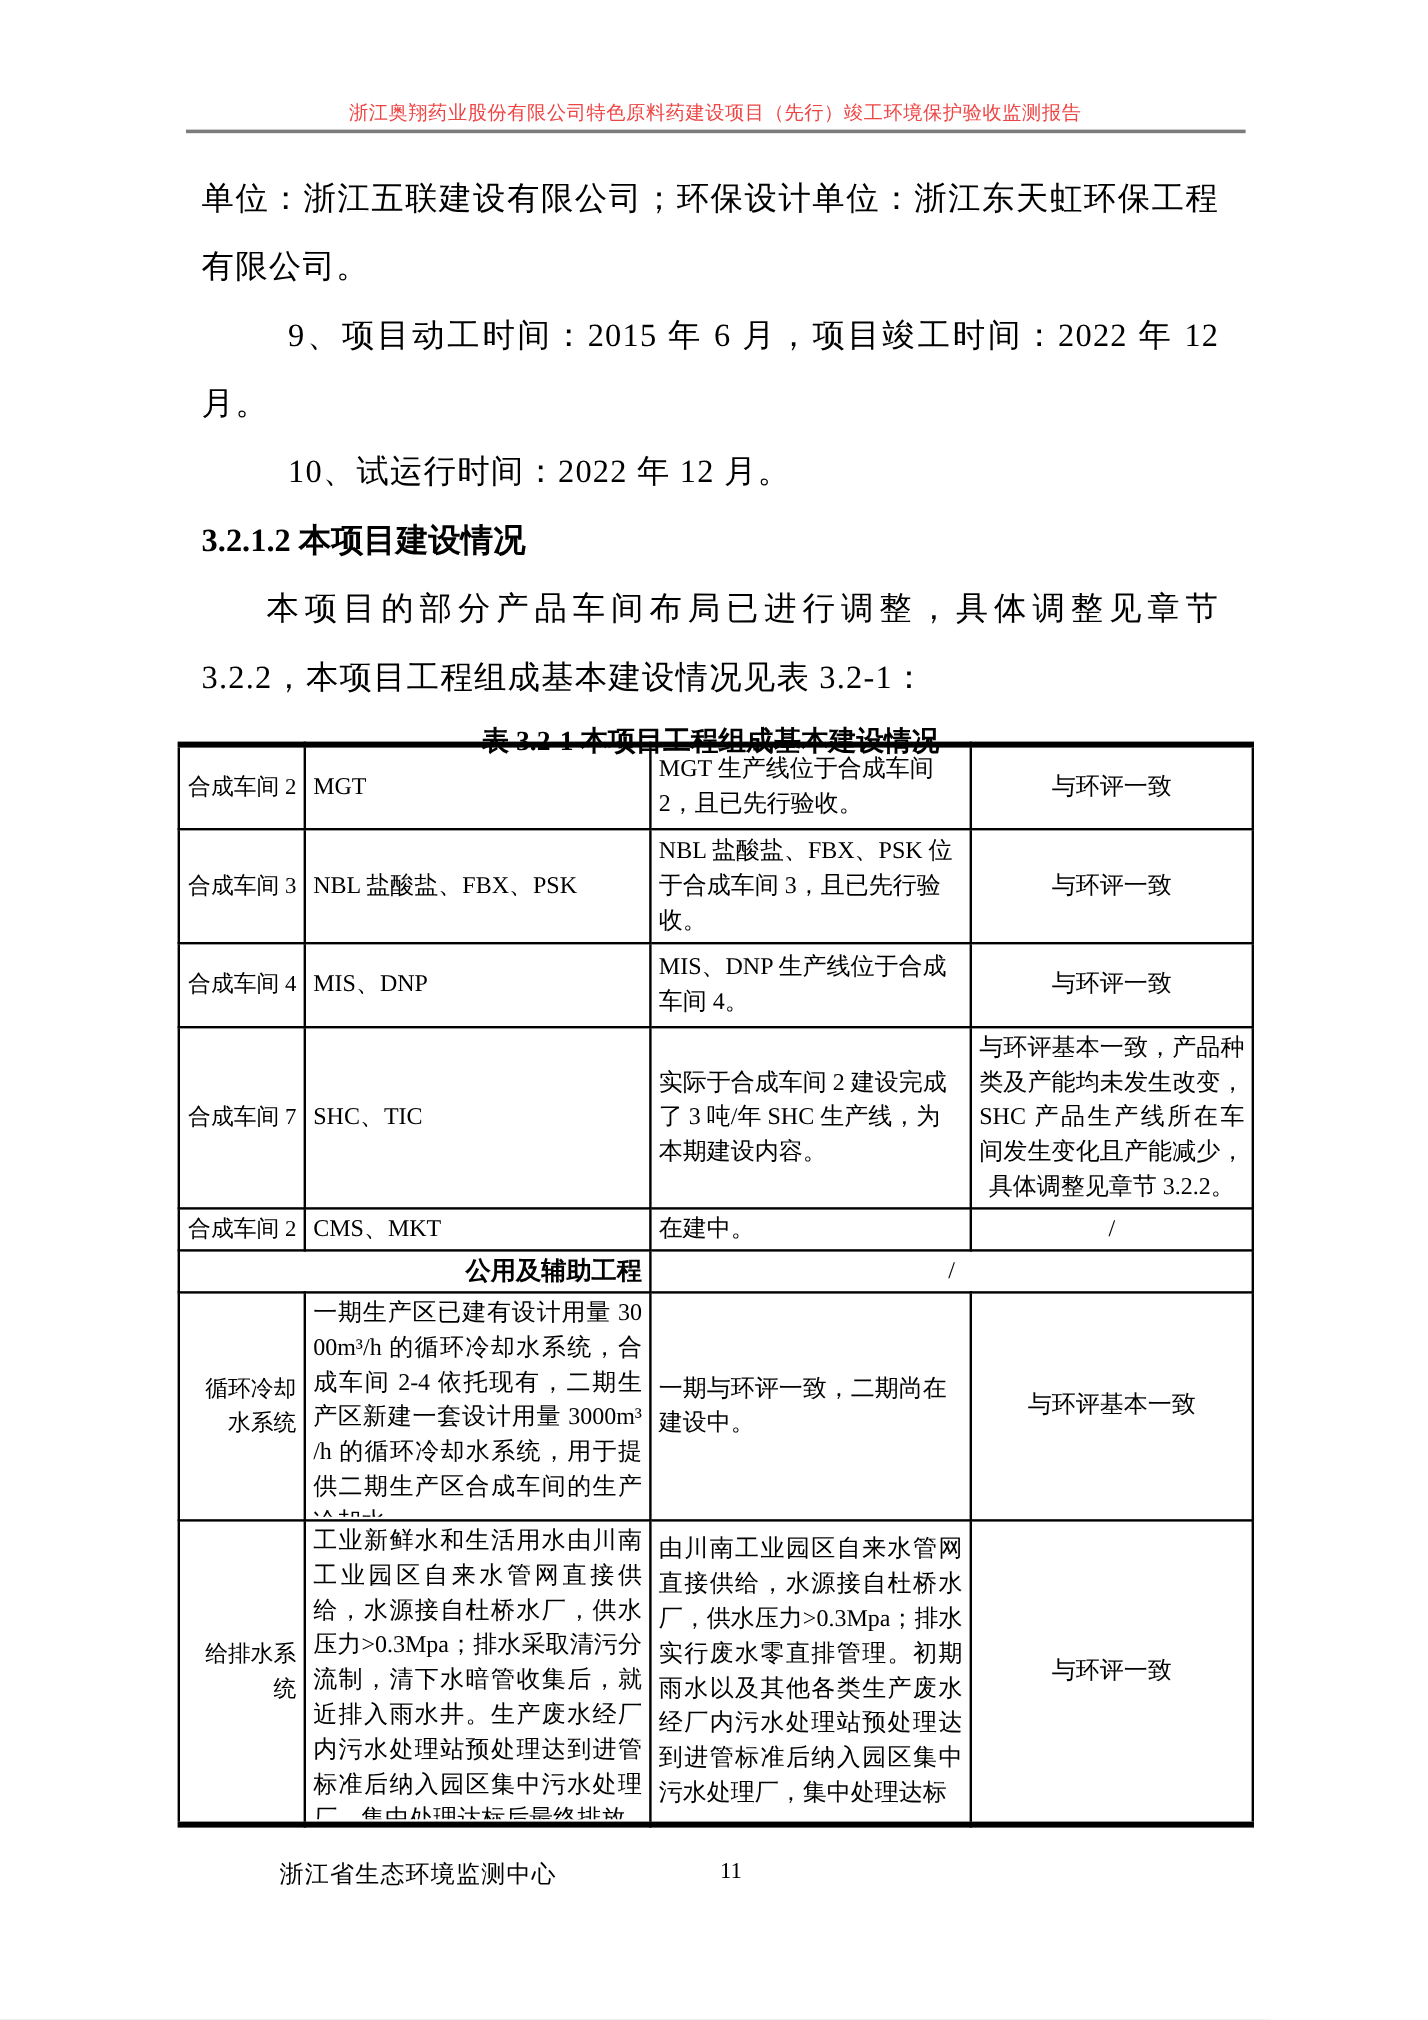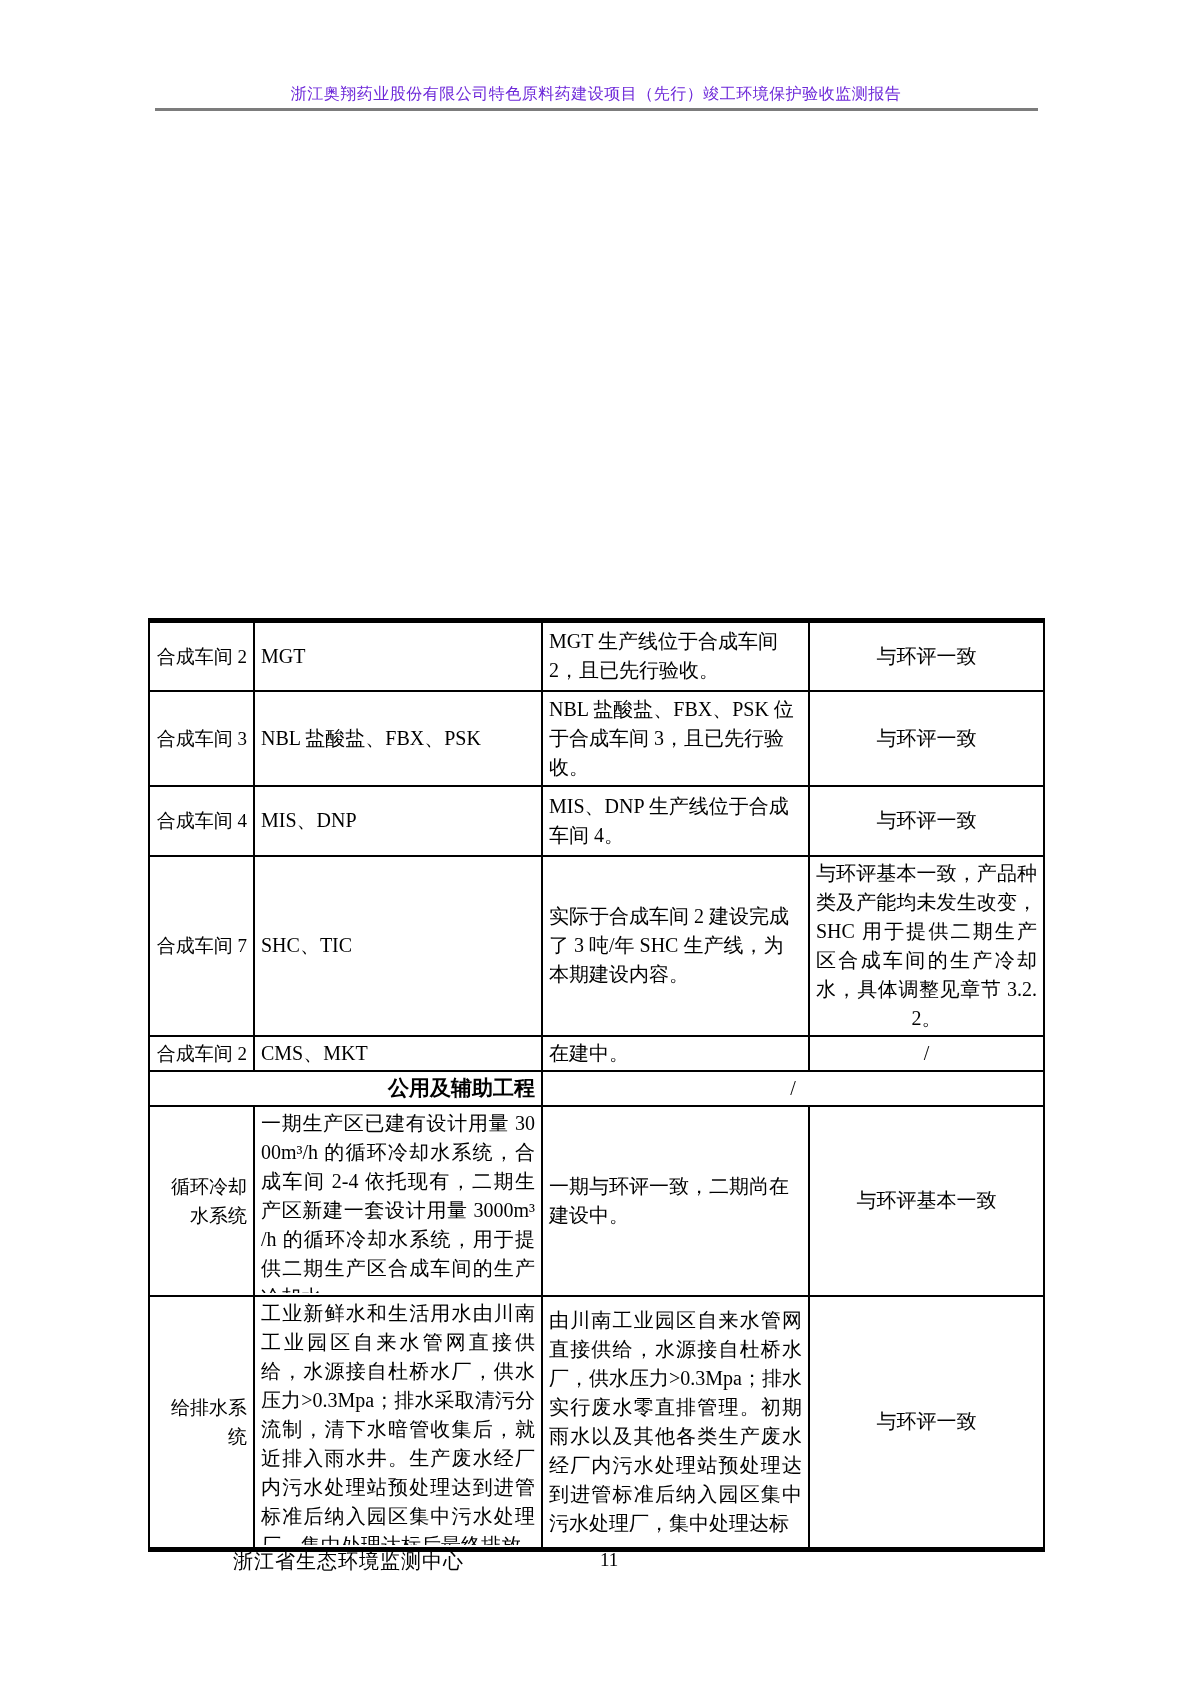--- a/index.html
+++ b/index.html
@@ -8,21 +8,21 @@
     width:1190px;height:1683px;
     margin:0 auto;
     background:#ffffff;
     font-family:"Liberation Serif","DejaVu Serif",serif;
     color:#000;
     overflow:hidden;
   }
   
   .doc-header{
     position:absolute;top:84px;left:155px;width:882px;
-    text-align:center;font-size:16px;letter-spacing:.5px;color:#6d28d9;
+    text-align:center;font-size:16px;letter-spacing:.5px;color:#ef4444;
     white-space:nowrap;
   }
   .header-rule{
     position:absolute;top:108px;left:155px;width:883px;height:3px;
     background:#7c7c7c;
   }
   
   .bodytext{
     position:absolute;top:137px;left:168px;width:848px;
     font-size:27px;line-height:57px;letter-spacing:1px;
@@ -87,20 +87,28 @@
   }
 </style>
 </head>
 <body>
 
 <div class="page">
 
   <div class="doc-header">浙江奥翔药业股份有限公司特色原料药建设项目（先行）竣工环境保护验收监测报告</div>
   <div class="header-rule"></div>
 
+  <div class="bodytext">
+    <p>单位：浙江五联建设有限公司；环保设计单位：浙江东天虹环保工程有限公司。</p>
+    <p class="p-indent">9、项目动工时间：2015 年 6 月，项目竣工时间：2022 年 12 月。</p>
+    <p class="p-indent">10、试运行时间：2022 年 12 月。</p>
+    <p class="section-heading">3.2.1.2 本项目建设情况</p>
+    <p class="p-indent2">本项目的部分产品车间布局已进行调整，具体调整见章节 3.2.2，本项目工程组成基本建设情况见表 3.2-1：</p>
+    <p class="table-title">表 3.2-1  本项目工程组成基本建设情况</p>
+  </div>
 
   <table class="main">
     <colgroup>
       <col style="width:105px">
         <col style="width:288px">
         <col style="width:267px">
         <col style="width:235px">
     </colgroup>
     <tbody>
 
@@ -122,21 +130,21 @@
       <td class="c1 nowrap">合成车间 4</td>
       <td class="left">MIS、DNP</td>
       <td class="left">MIS、DNP 生产线位于合成车间 4。</td>
       <td class="center">与环评一致</td>
     </tr>
 
     <tr style="height:120px">
       <td class="c1 nowrap">合成车间 7</td>
       <td class="left">SHC、TIC</td>
       <td class="left">实际于合成车间 2 建设完成了 3 吨/年 SHC 生产线，为本期建设内容。</td>
-      <td class="just-center-last">与环评基本一致，产品种类及产能均未发生改变，SHC 用于提供二期生产区合成车间的生产冷却水，具体调整见章节 3.2.2。</td>
+      <td class="just-center-last">与环评基本一致，产品种类及产能均未发生改变，SHC 产品生产线所在车间发生变化且产能减少，具体调整见章节 3.2.2。</td>
     </tr>
 
     <tr style="height:35px">
       <td class="c1 nowrap">合成车间 2</td>
       <td class="left">CMS、MKT</td>
       <td class="left">在建中。</td>
       <td class="center">/</td>
     </tr>
 
     <tr style="height:30px">

